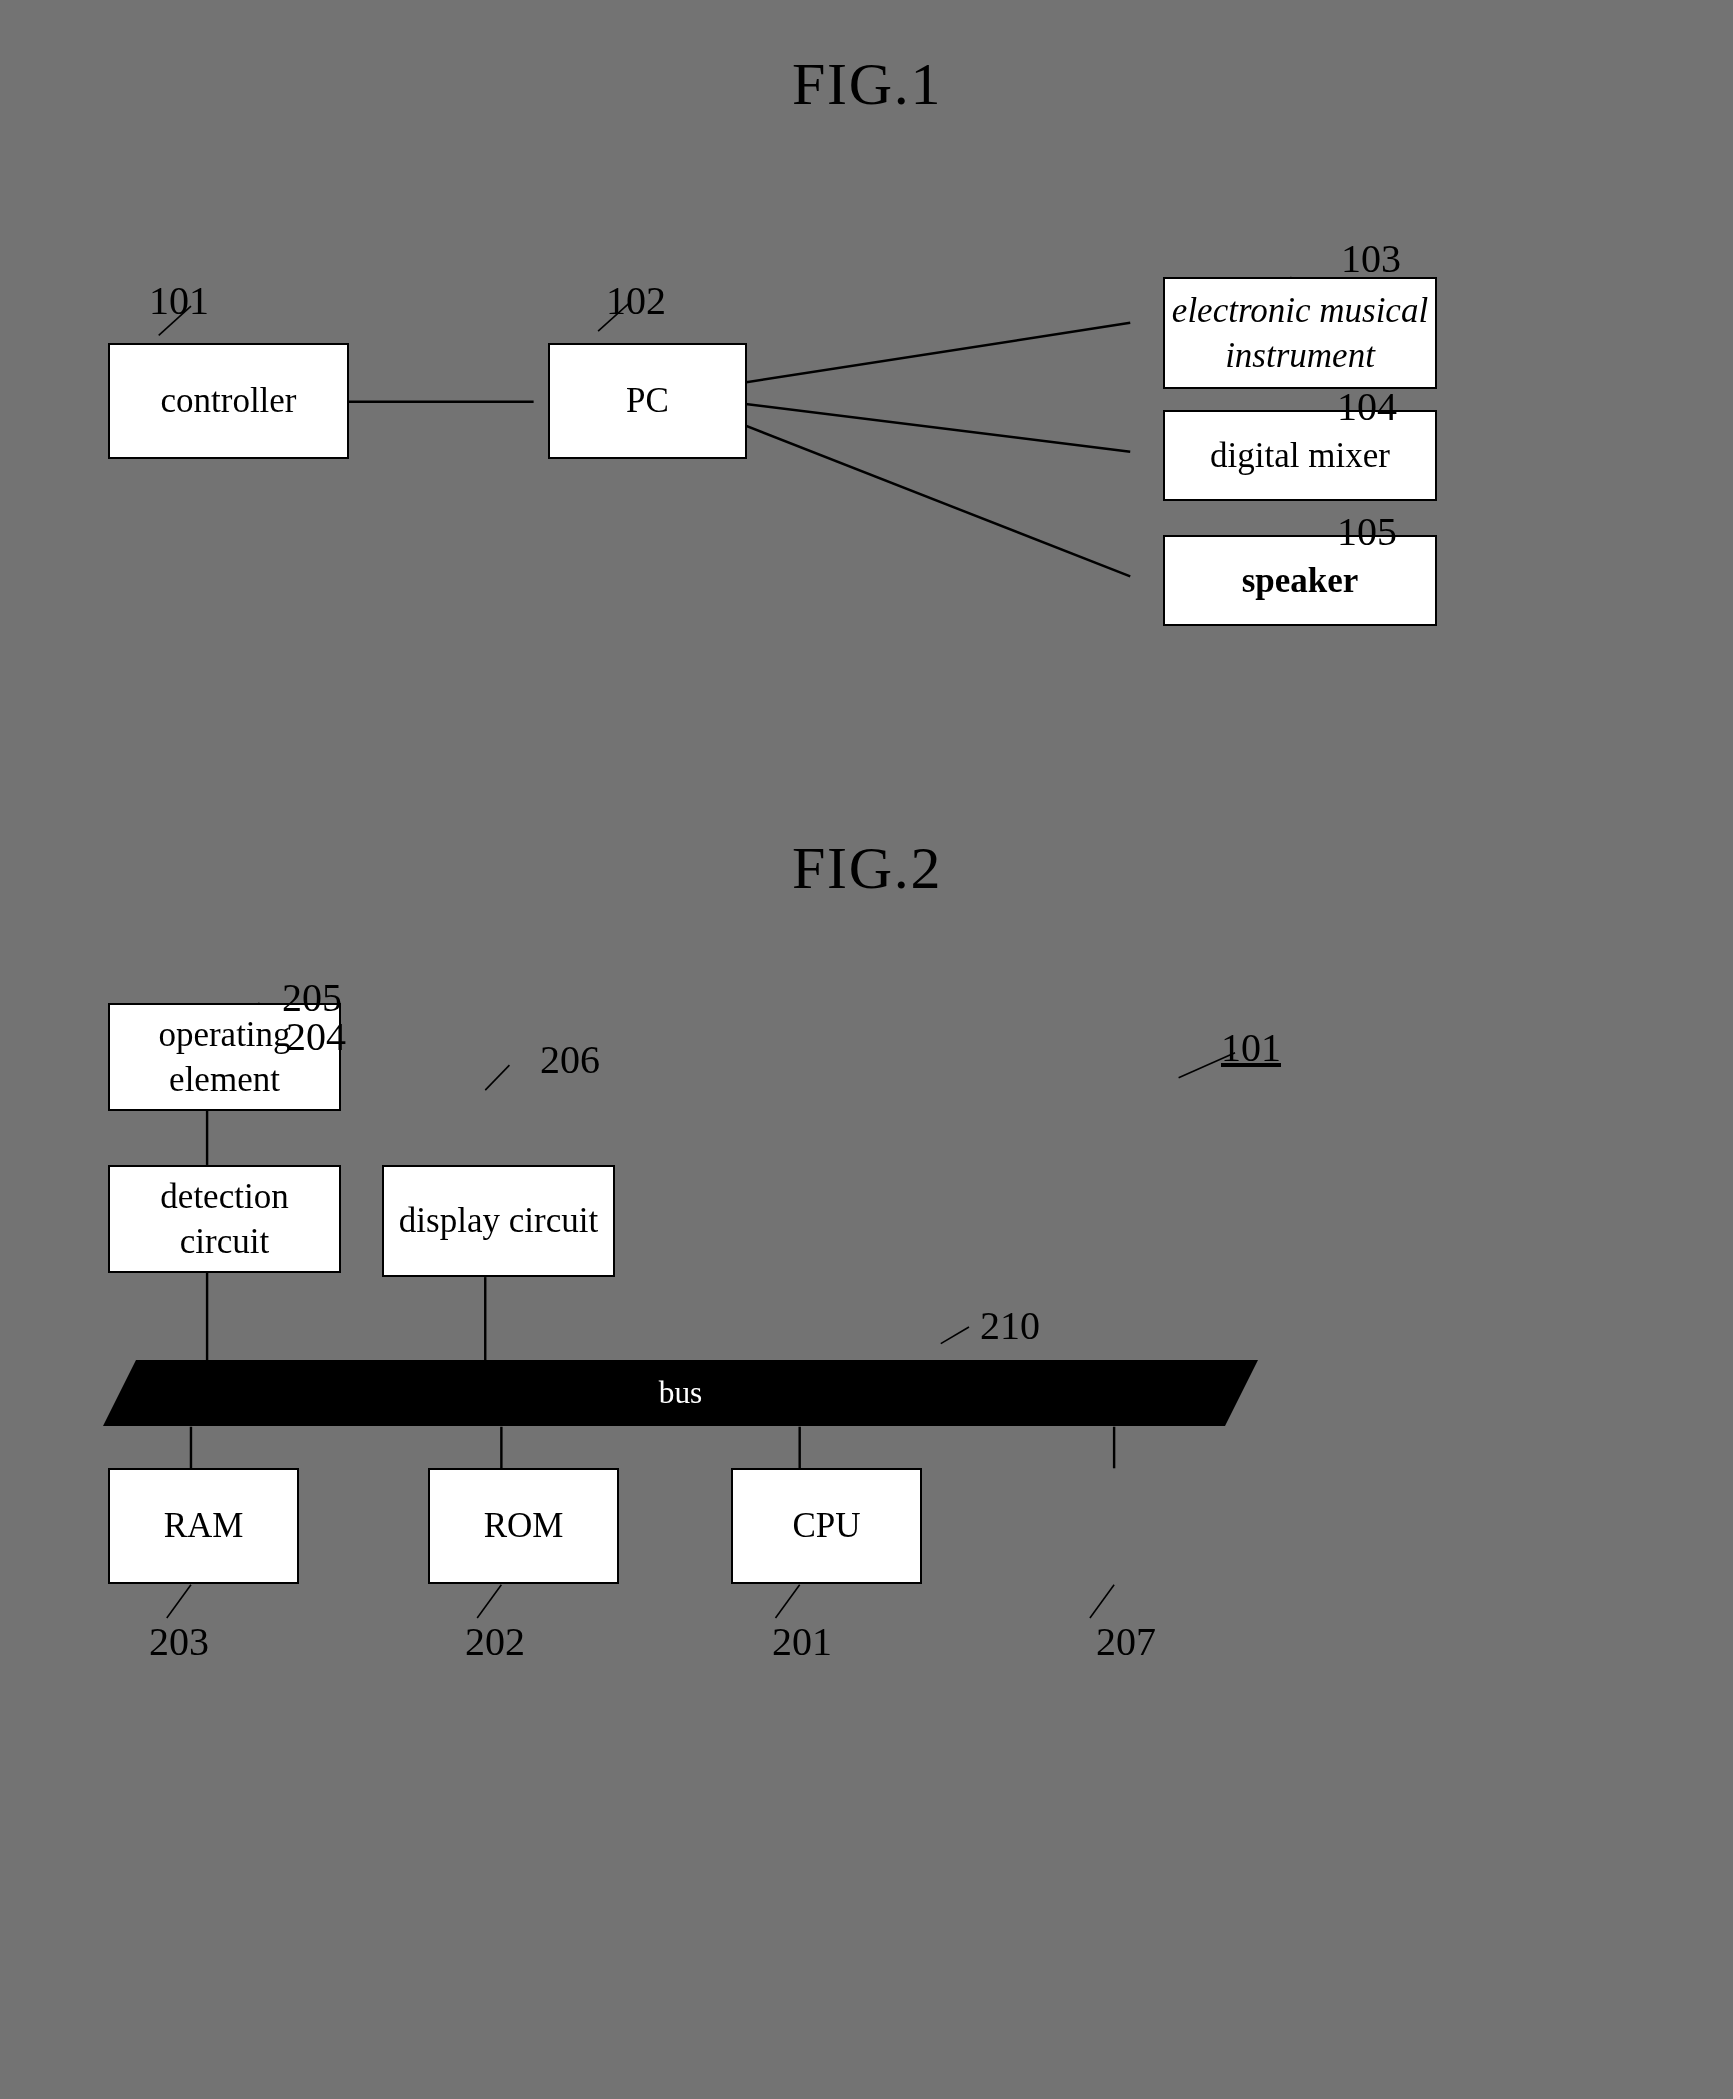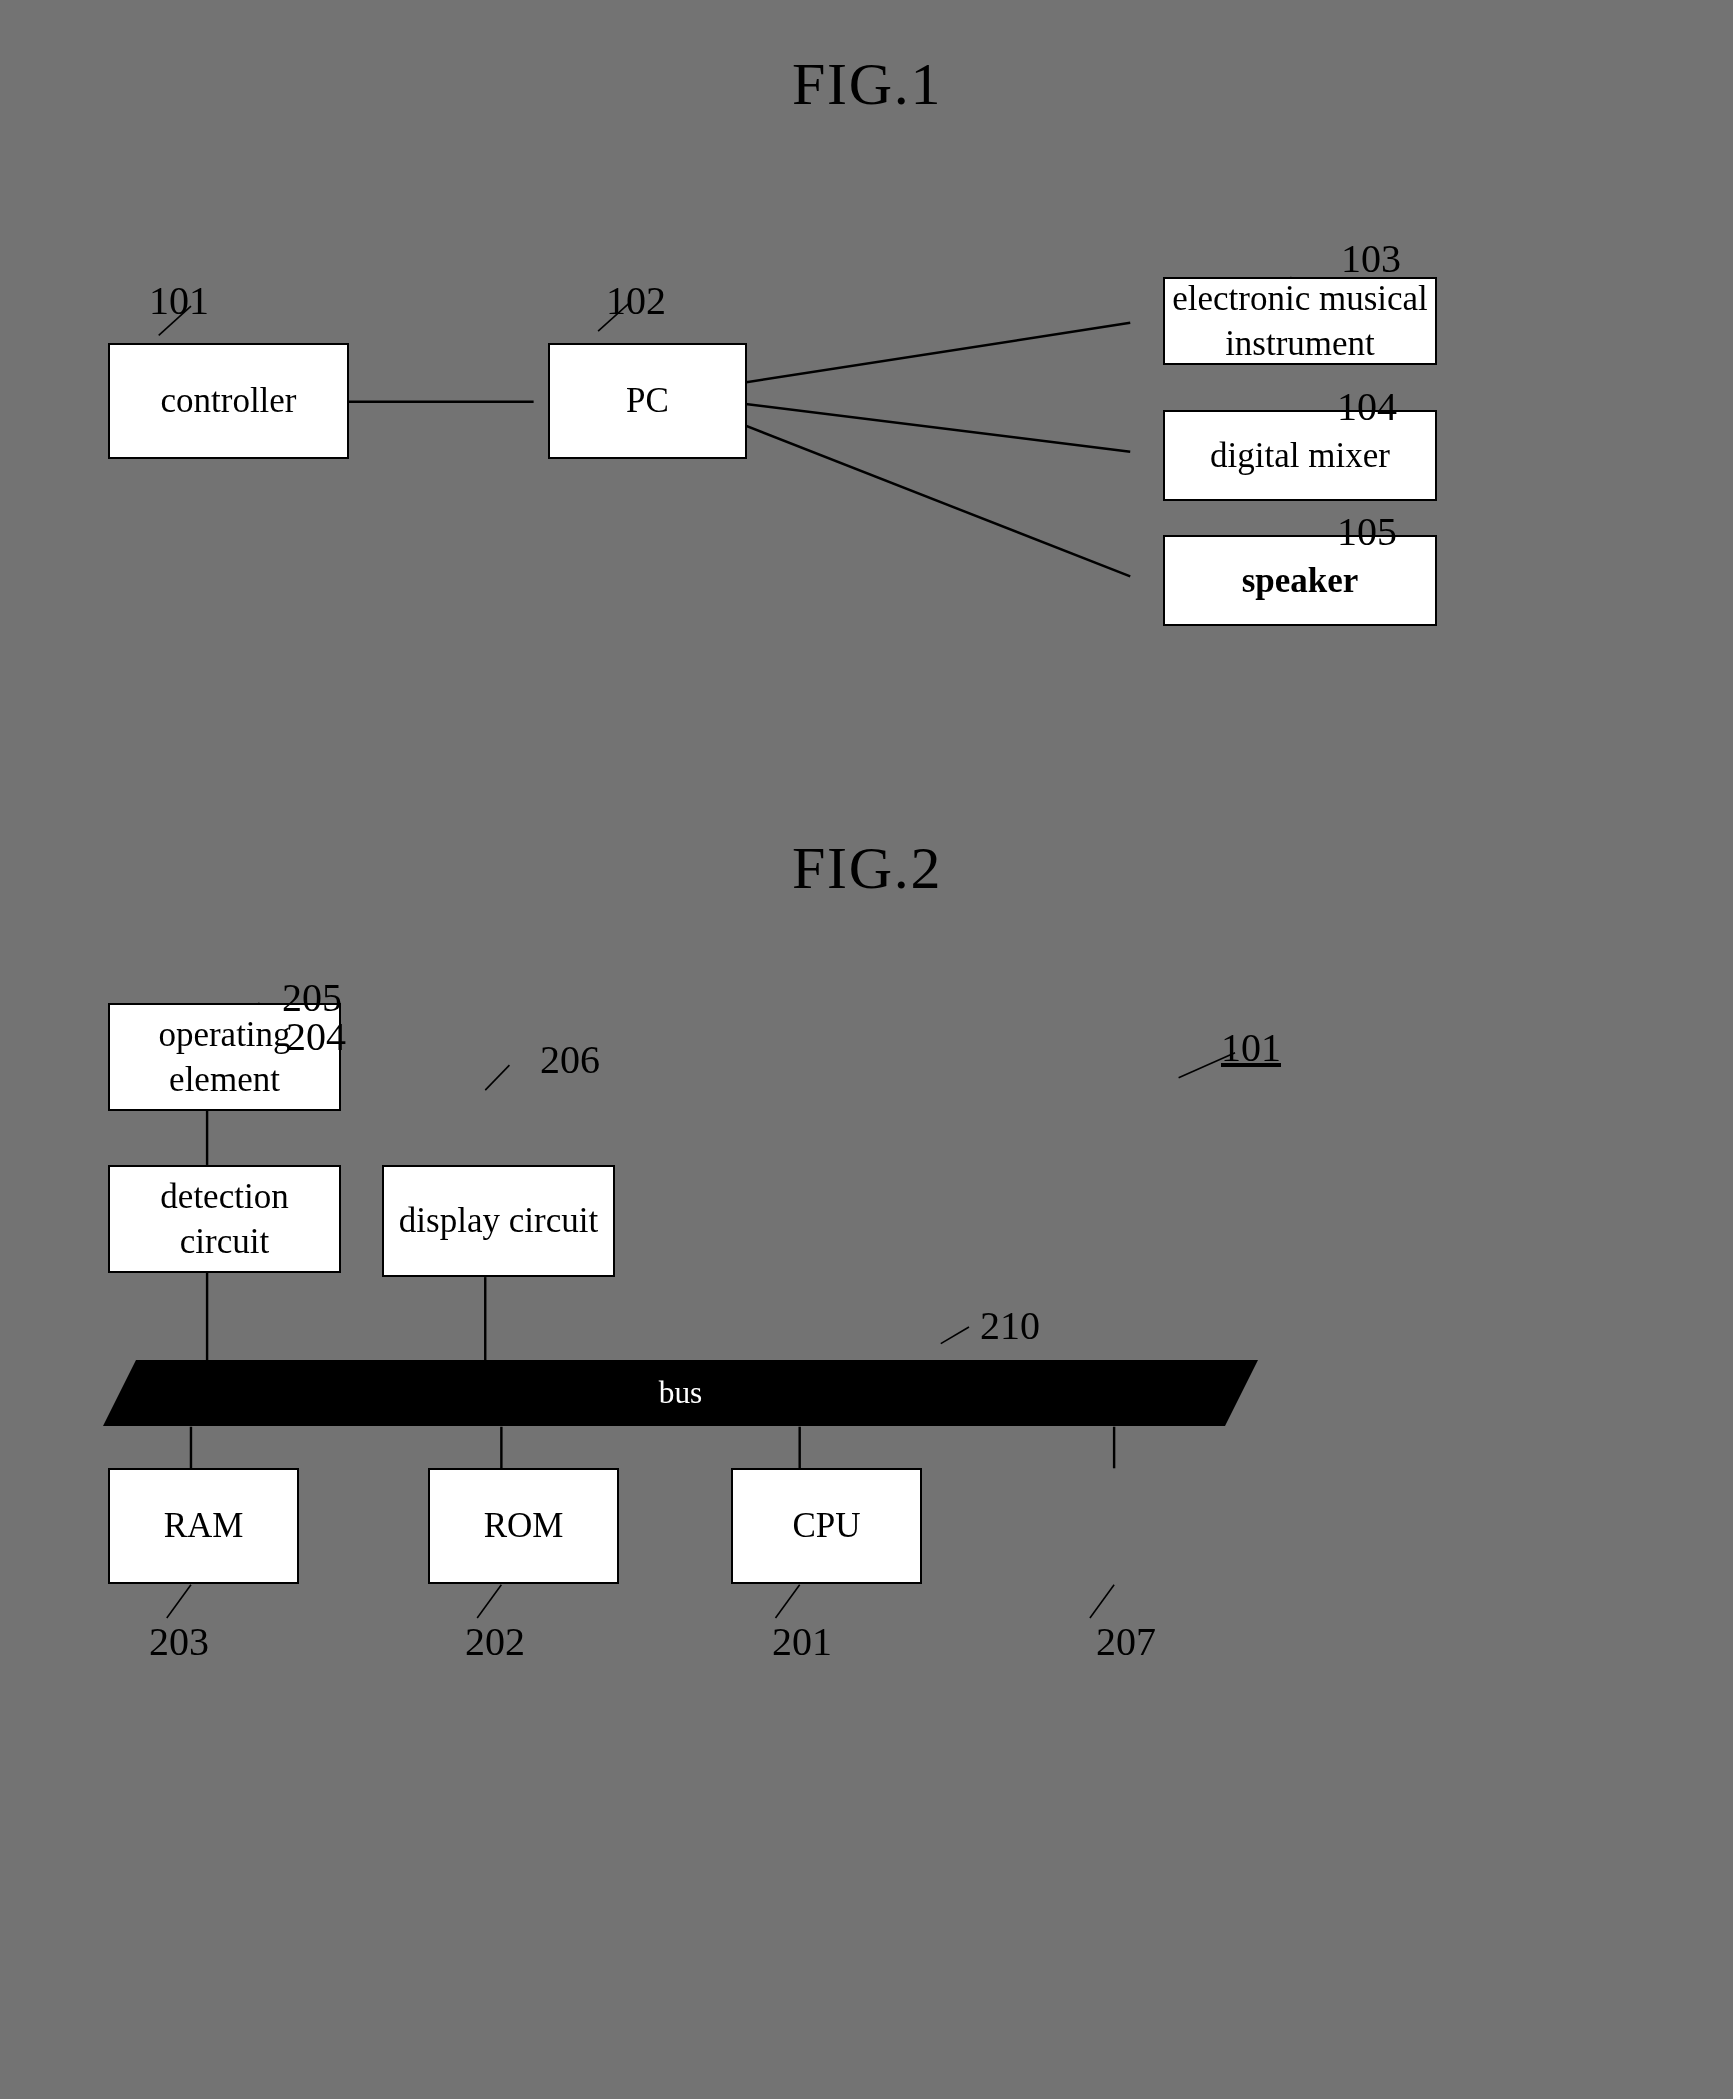--- a/index.html
+++ b/index.html
@@ -107,21 +107,21 @@
     </div>
 
     <div class="ref-label" style="left:83px; top:108px;">101</div>
 
     <div class="box" style="left:482px; top:174px; width:199px; height:116px;">
       <span>PC</span>
     </div>
 
     <div class="ref-label" style="left:540px; top:108px;">102</div>
 
-    <div class="box" style="left:1097px; top:108px; width:274px; height:88px;">
+    <div class="box" style="left:1097px; top:108px; width:274px; height:112px;font-style:italic;">
       <span style="white-space:pre-line;">electronic musical
 instrument</span>
     </div>
 
     <div class="ref-label" style="left:1275px; top:66px;">103</div>
 
     <div class="box" style="left:1097px; top:241px; width:274px; height:91px;">
       <span>digital mixer</span>
     </div>
 

